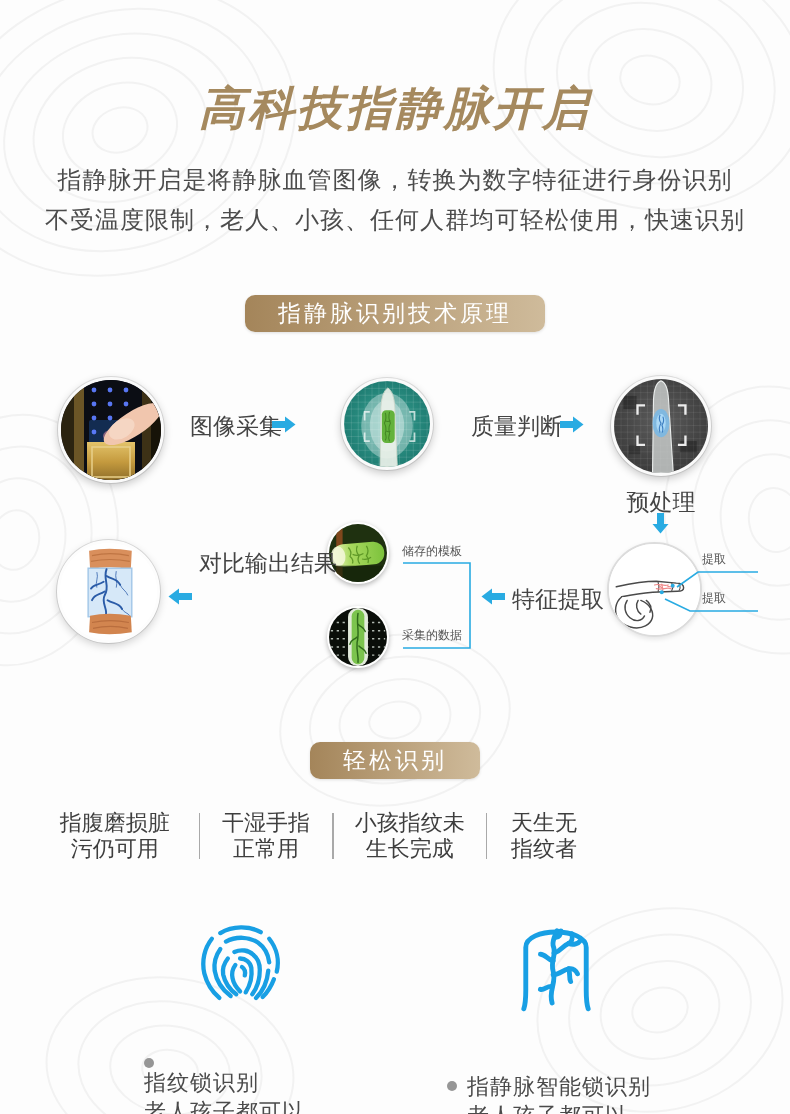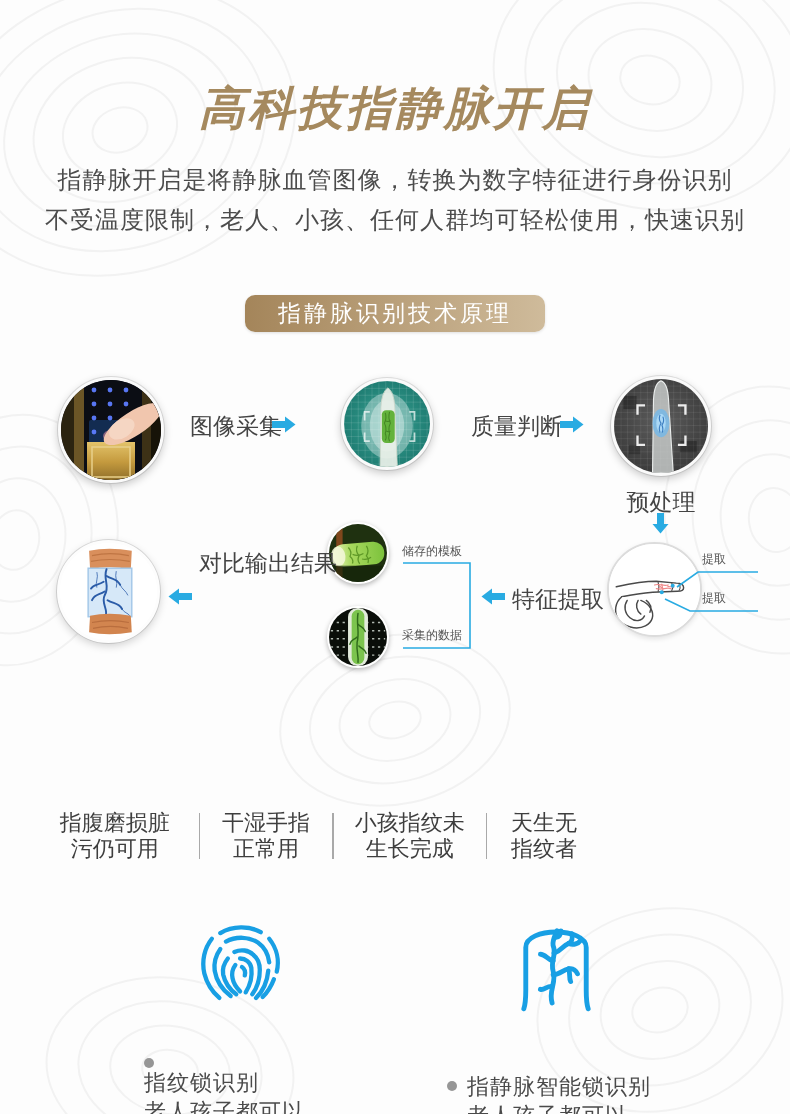--- a/index.html
+++ b/index.html
@@ -377,20 +377,21 @@
         </g>
         <path d="M31,75 Q50,71 73,75 L74,92 Q50,96 30,92 Z" fill="#d2854f"></path>
         <g stroke="#b3683a" stroke-width="1.2" opacity="0.8">
           <path d="M33,82 Q52,78 71,82" fill="none"></path>
             <path d="M34,88 Q52,84 70,88" fill="none"></path>
         </g>
       </g>
     </svg>
   </div>
 
+  <div class="layer badge badge-easy">轻松识别</div>
 
   <div class="layer easy-row">
     <div class="easy-col col-w1">
       <div>指腹磨损脏</div>
       <div>污仍可用</div>
     </div>
     <div class="col-divider"></div>
     <div class="easy-col col-w2">
       <div>干湿手指</div>
       <div>正常用</div>

